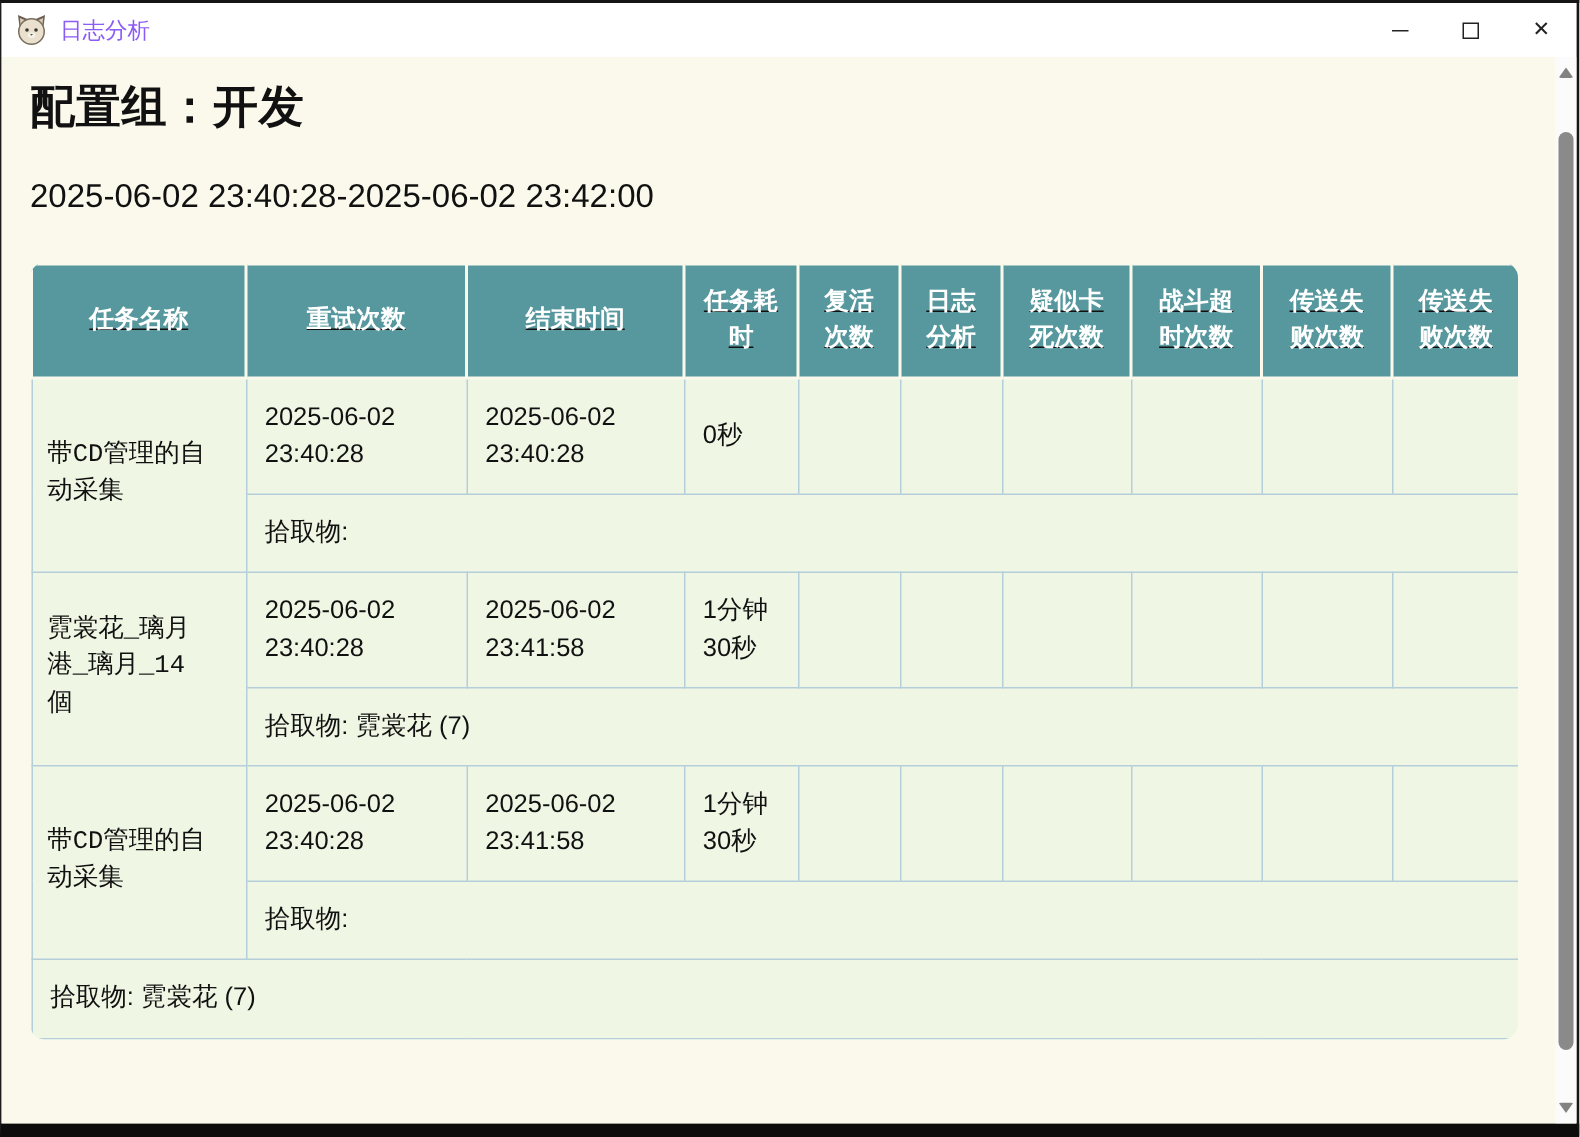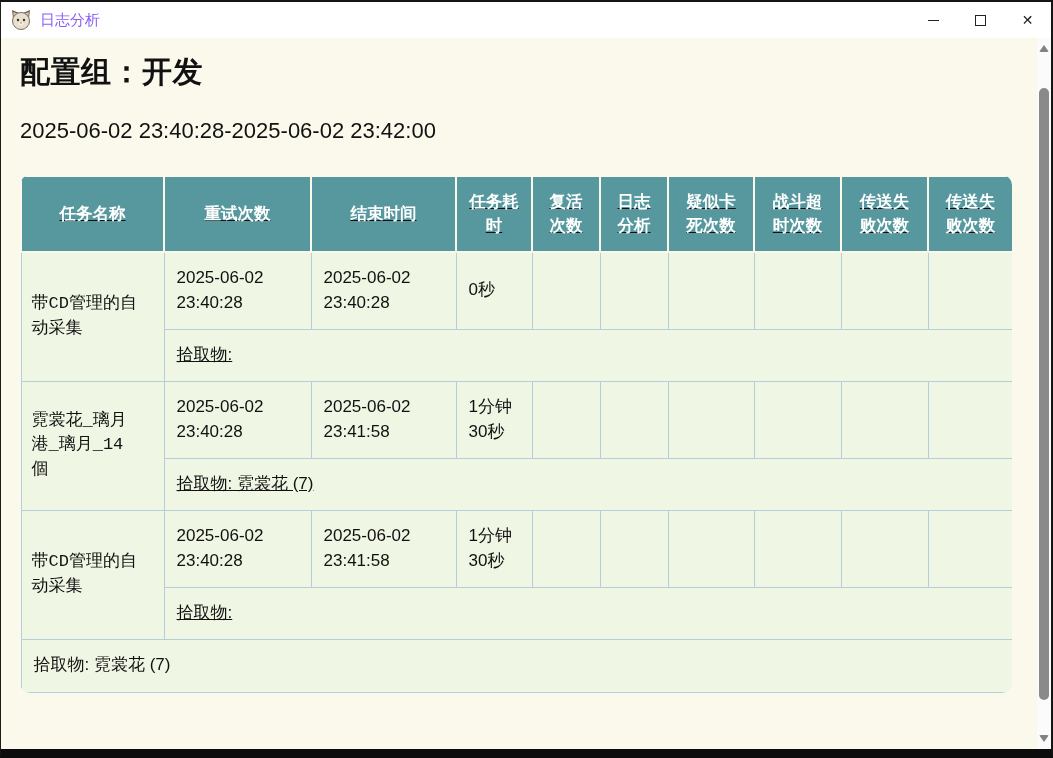--- a/index.html
+++ b/index.html
@@ -87,21 +87,21 @@
   }
   td {
     background: var(--cell-bg);
     border: 1px solid var(--cell-border);
     padding: 0 12px;
     line-height: 1.45;
     vertical-align: middle;
     text-align: left;
   }
   tr.main-row { height: 77px; }
-  tr.pickup-row { height: 52px; text-decoration: underline; }
+  tr.pickup-row { height: 52px; }
   tr.summary-row { height: 53px; }
   td.name-cell { padding: 0 24px 0 10px; font-family: Liberation Mono, monospace; }
 
   
   .scrollbar {
     position: absolute; top: 0; right: 0;
     width: 14px; height: 711px;
     background: #FBFBFB;
   }
   .sb-arrow {

